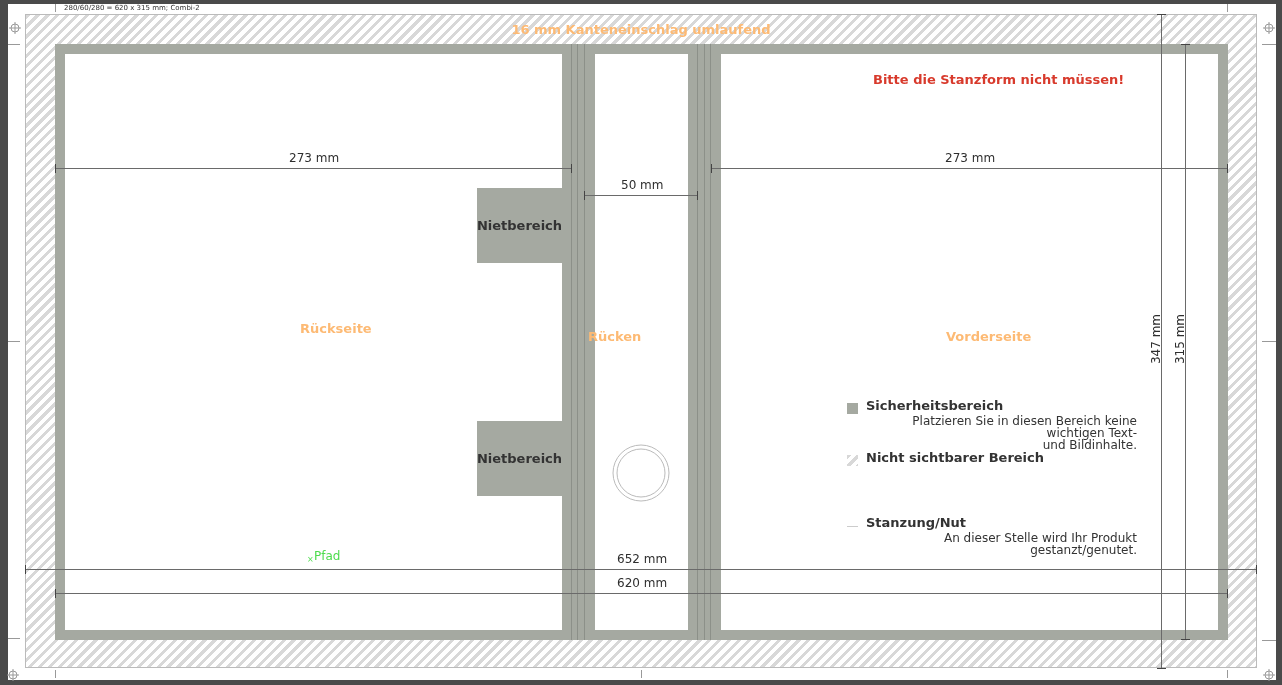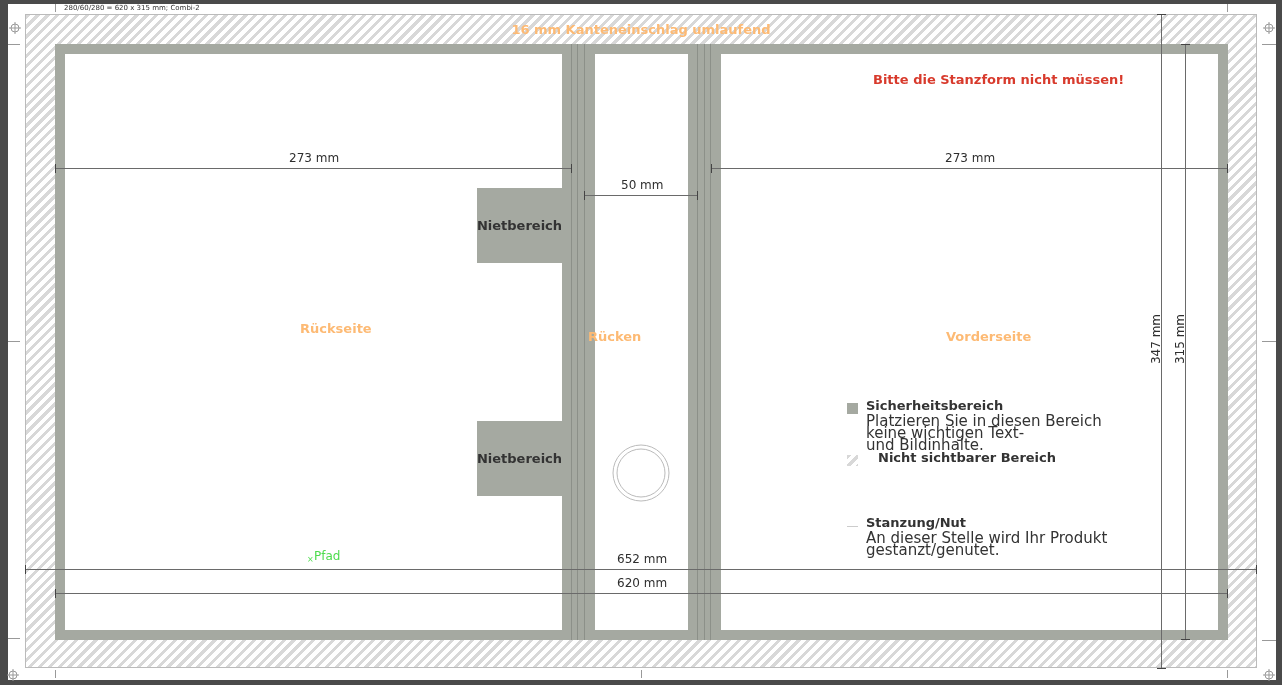--- a/index.html
+++ b/index.html
@@ -14,21 +14,21 @@
   .vline { position:absolute; width:1px; background:#8c9089; }
   .dimh { position:absolute; height:1px; background:#6a6a6a; }
   .dimv { position:absolute; width:1px; background:#6a6a6a; }
   .tick { position:absolute; background:#444; }
   .lbl { position:absolute; color:#2e2e2e; font-size:12px; white-space:nowrap; }
   .bold { font-weight:bold; font-size:13px; color:#fdba74; }
   .red { color:#d83a2c; font-weight:bold; font-size:13px; }
   .niet { position:absolute; background:#a5a9a1; display:flex; align-items:center; justify-content:center;
           font-weight:bold; font-size:13px; color:#333; }
   .legend-title { font-weight:bold; font-size:13px; color:#333; }
-  .legend-text { font-size:15px; color:#333; line-height:12px; }
+  .legend-text { font-size:12px; color:#333; line-height:12px;text-align:right; }
   .crop { position:absolute; background:#999; }
 </style>
 </head>
 <body>
 
 <div class="canvas"></div>
 
 <div class="lbl" style="left:64px;top:4px;font-size:7px;color:#333;">280/60/280 = 620 x 315 mm; Combi-2</div>
 
 <div class="abs" style="left:9px;top:19px;width:12px;height:12px;">
@@ -150,21 +150,21 @@
   <div style="position:relative;height:52px;">
     <div class="abs" style="left:0;top:5px;width:11px;height:11px;background:#a5a9a1;"></div>
     <div class="abs legend-title" style="left:19px;top:0;">Sicherheitsbereich</div>
     <div class="abs legend-text" style="left:19px;top:17px;">
       <div>Platzieren Sie in diesen Bereich keine wichtigen Text-</div>
       <div>und Bildinhalte.</div>
     </div>
   </div>
   <div style="position:relative;height:65px;">
     <div class="abs hatch" style="left:0;top:5px;width:11px;height:11px;"></div>
-    <div class="abs legend-title" style="left:19px;top:0;margin-left:12px;">Nicht sichtbarer Bereich</div>
+    <div class="abs legend-title" style="left:19px;top:0;">Nicht sichtbarer Bereich</div>
   </div>
   <div style="position:relative;height:40px;">
     <div class="abs" style="left:0;top:11px;width:11px;height:1px;background:#ccc;"></div>
     <div class="abs legend-title" style="left:19px;top:0;">Stanzung/Nut</div>
     <div class="abs legend-text" style="left:19px;top:17px;">
       <div>An dieser Stelle wird Ihr Produkt gestanzt/genutet.</div>
     </div>
   </div>
 </div>
 

